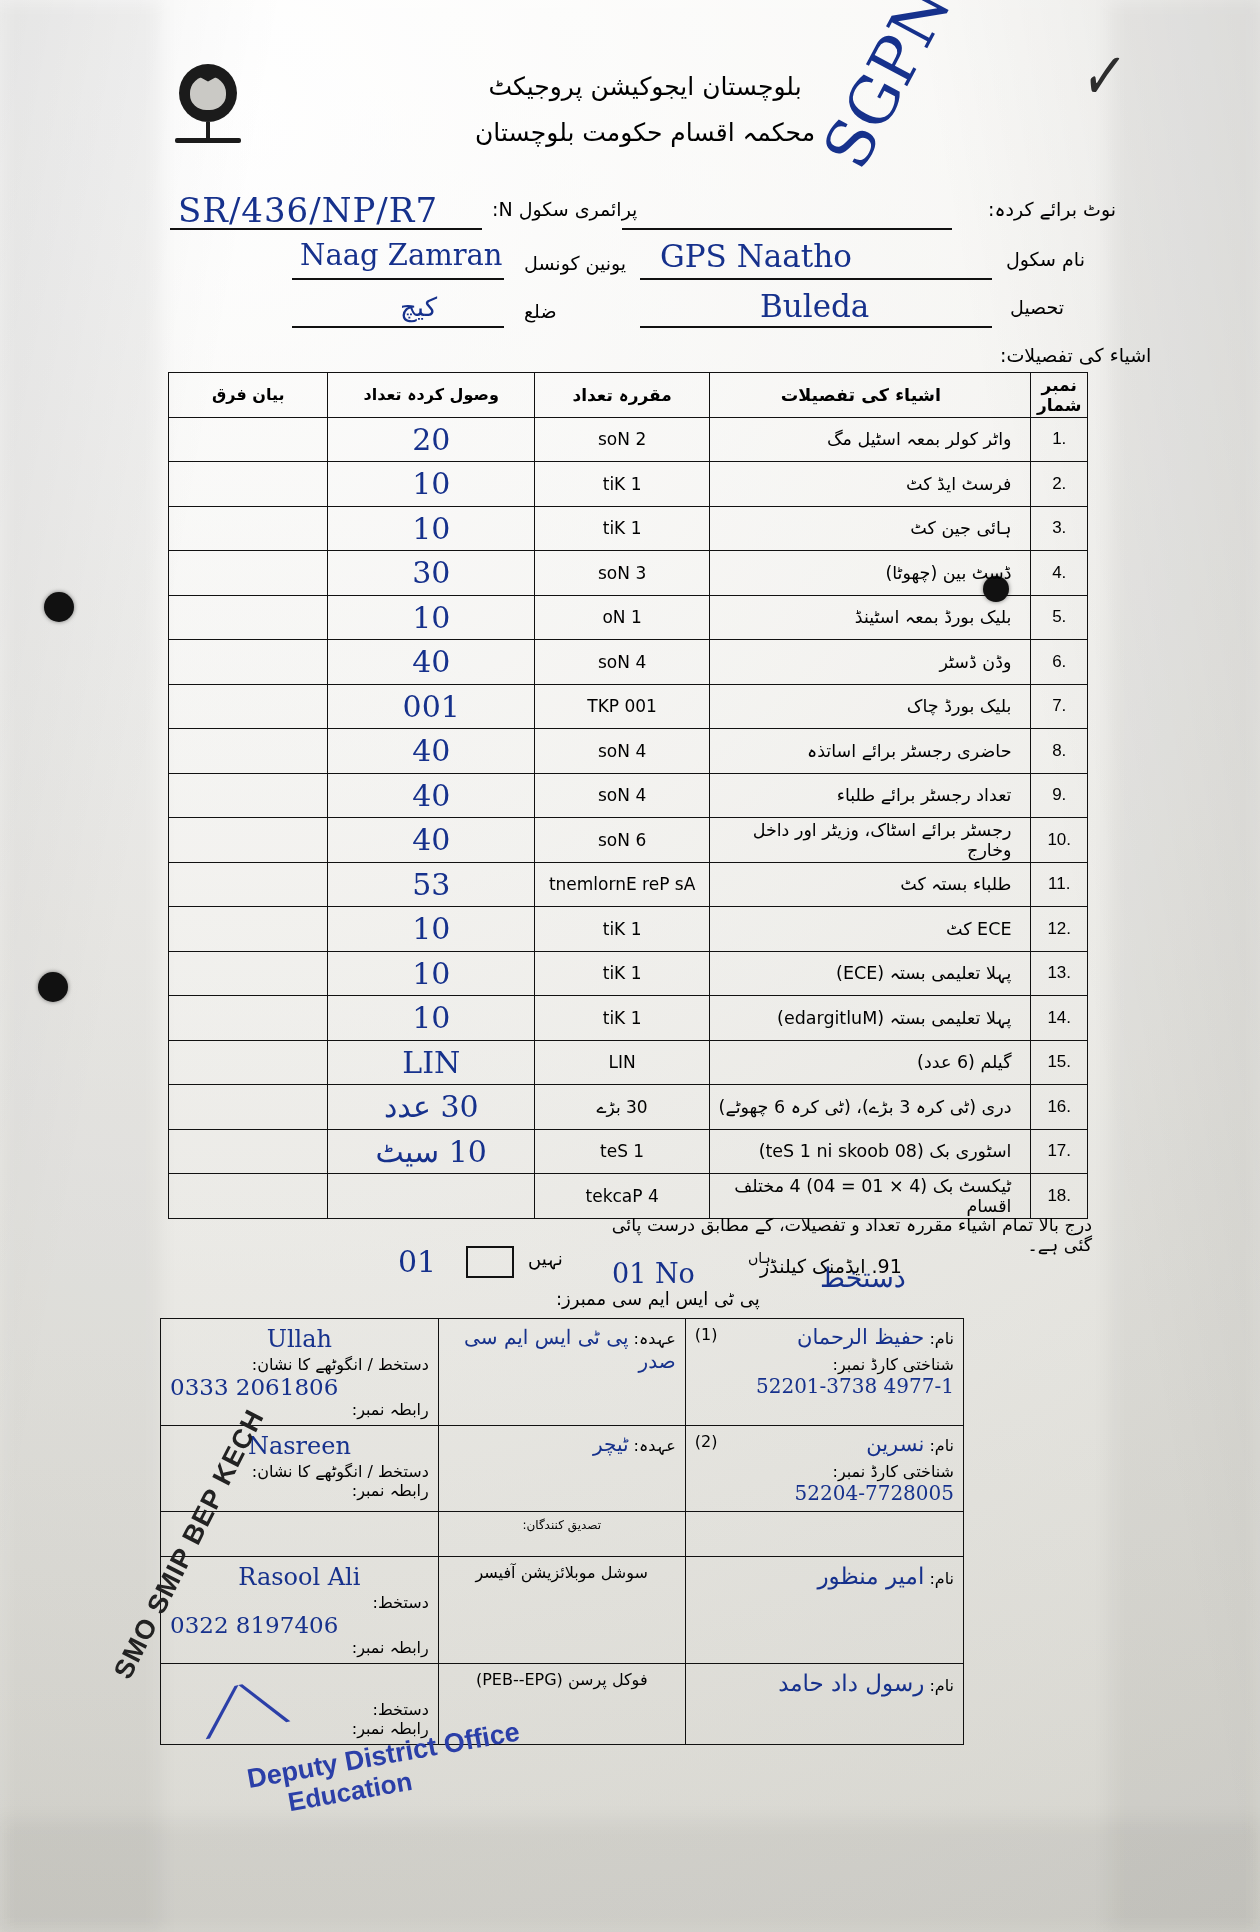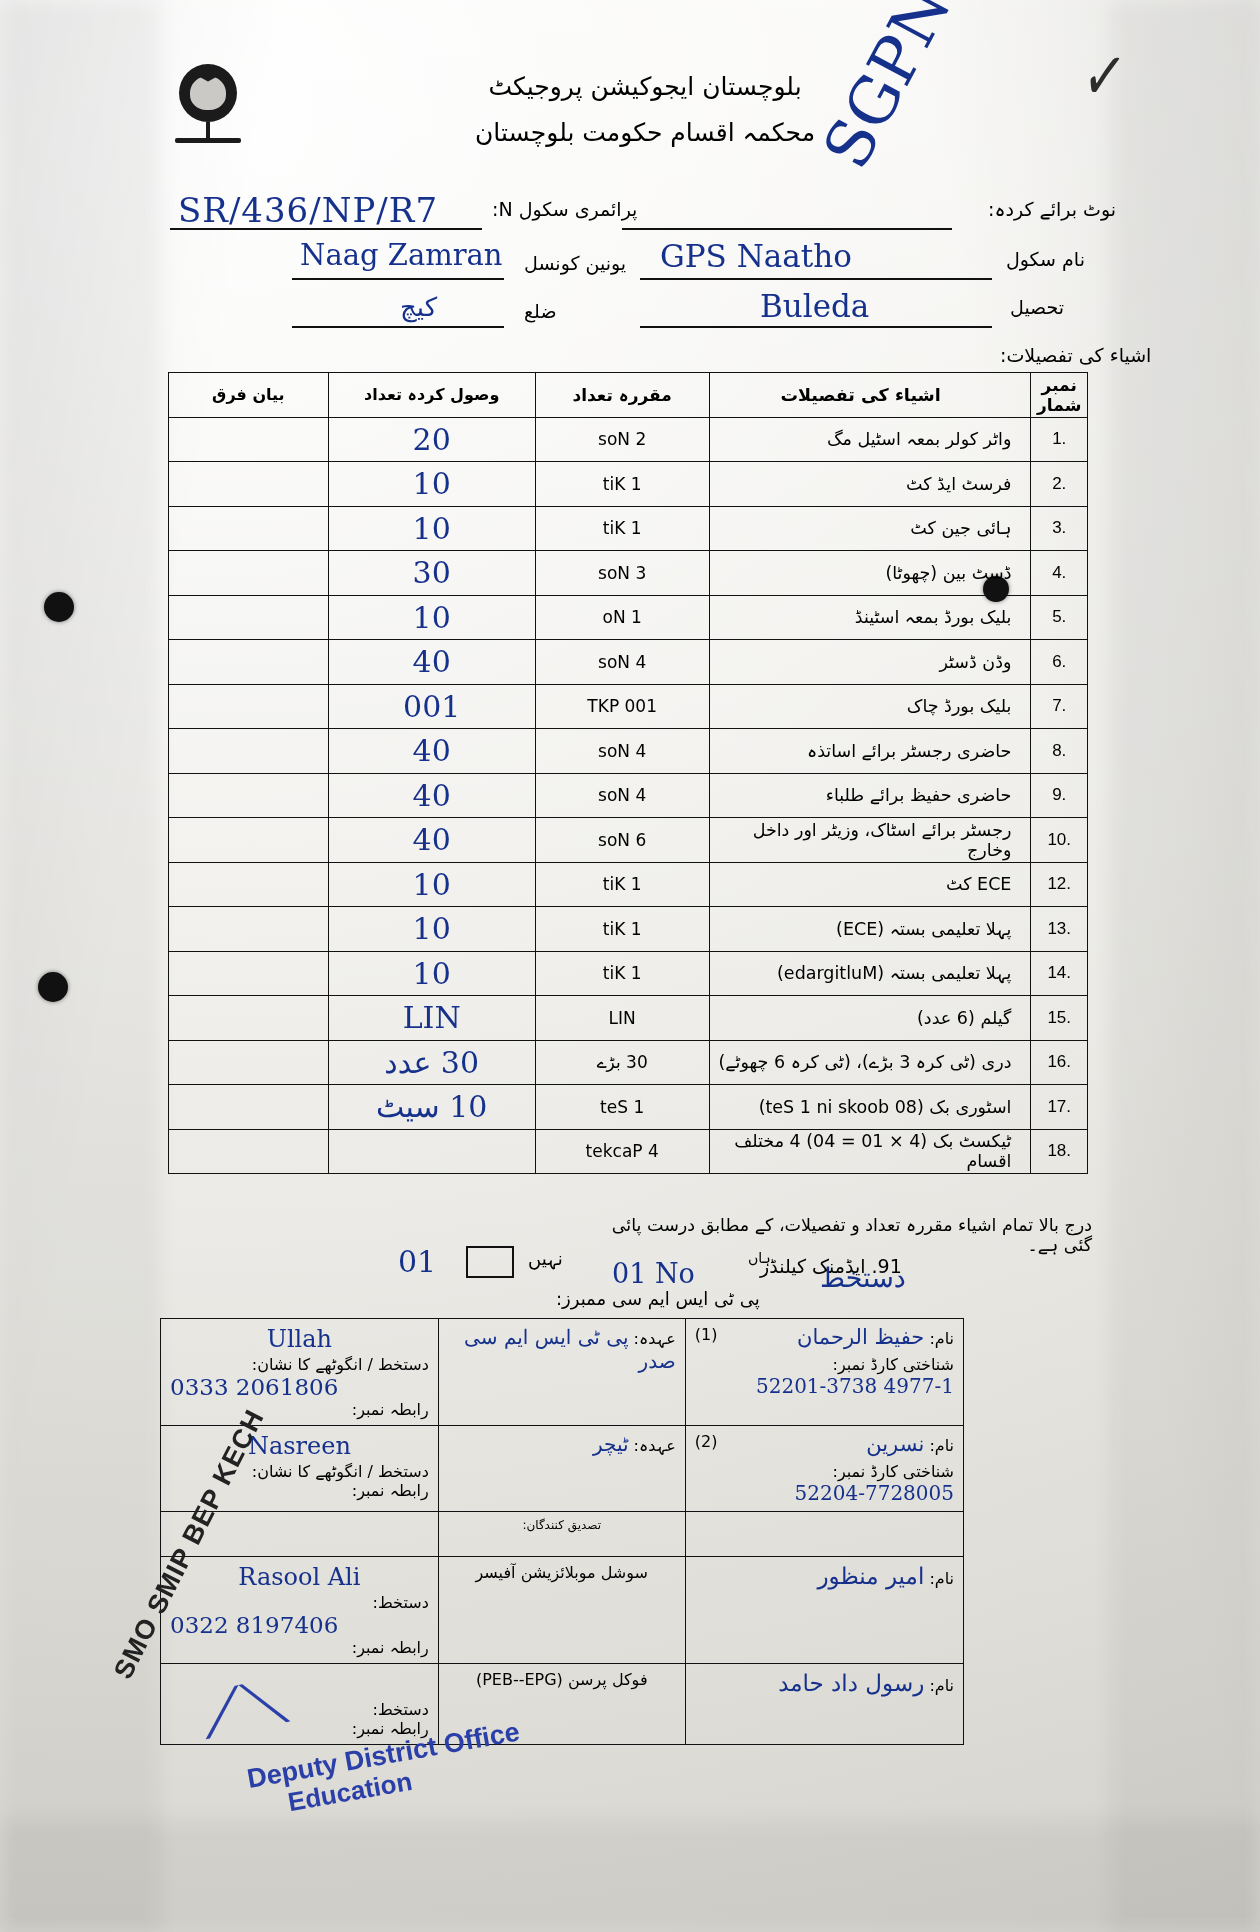--- a/index.html
+++ b/index.html
@@ -212,29 +212,36 @@
         <td class="c-diff"></td>
         <td class="c-recv"><span class="recv ur">04</span></td>
         <td class="c-qty ur">4 Nos</td>
         <td class="c-desc ur">حاضری رجسٹر برائے اساتذہ</td>
         <td class="c-no">8.</td>
       </tr>
       <tr>
         <td class="c-diff"></td>
         <td class="c-recv"><span class="recv ur">04</span></td>
         <td class="c-qty ur">4 Nos</td>
-        <td class="c-desc ur">حاضری حفیظ برائے طلباء</td>
+        <td class="c-desc ur">تعداد رجسٹر برائے طلباء</td>
         <td class="c-no">9.</td>
       </tr>
       <tr>
         <td class="c-diff"></td>
         <td class="c-recv"><span class="recv ur">04</span></td>
         <td class="c-qty ur">6 Nos</td>
         <td class="c-desc ur">رجسٹر برائے اسٹاک، وزیٹر اور داخل وخارج</td>
         <td class="c-no">10.</td>
+      </tr>
+      <tr>
+        <td class="c-diff"></td>
+        <td class="c-recv"><span class="recv ur">35</span></td>
+        <td class="c-qty ur">As Per Enrolment</td>
+        <td class="c-desc ur">طلباء بستہ کٹ</td>
+        <td class="c-no">11.</td>
       </tr>
       <tr>
         <td class="c-diff"></td>
         <td class="c-recv"><span class="recv ur">01</span></td>
         <td class="c-qty ur">1 Kit</td>
         <td class="c-desc ur">ECE کٹ</td>
         <td class="c-no">12.</td>
       </tr>
       <tr>
         <td class="c-diff"></td>

